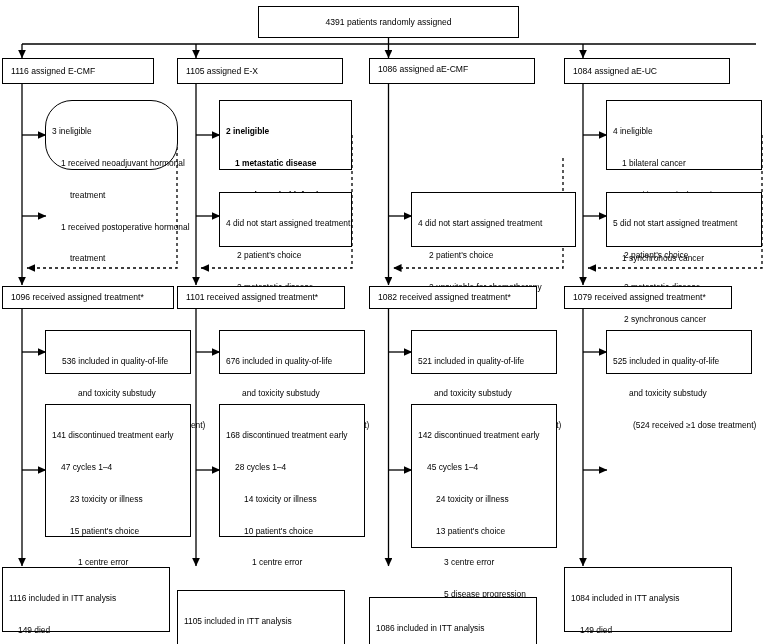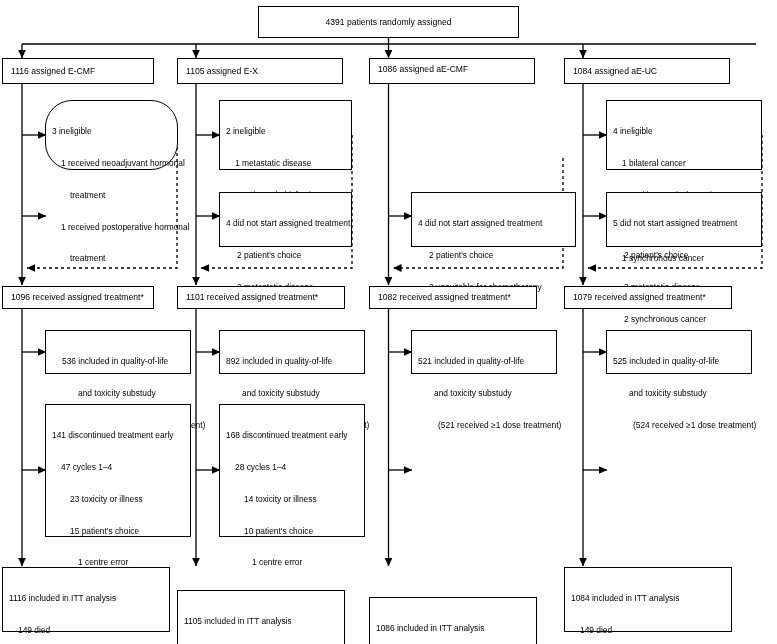--- a/index.html
+++ b/index.html
@@ -122,21 +122,21 @@
   <div class="box" style="left:45px; top:100px; width:133px; height:70px;border-radius:27px;">
     <span class="ln">3 ineligible</span>
     <span class="ln ind1">1 received neoadjuvant hormonal</span>
     <span class="ln ind2">treatment</span>
     <span class="ln ind1">1 received postoperative hormonal</span>
     <span class="ln ind2">treatment</span>
     <span class="ln ind1">1 bilateral cancer</span>
   </div>
 
 
-  <div class="box top-node" style="left:2px; top:286px; width:152px; height:23px; display:flex; align-items:center;">
+  <div class="box top-node" style="left:2px; top:286px; width:172px; height:23px; display:flex; align-items:center;">
     <span class="ln">1096 received assigned treatment*</span>
   </div>
 
   <div class="box" style="left:45px; top:330px; width:146px; height:44px;padding-left:16px;">
     <span class="ln">536 included in quality-of-life</span>
     <span class="ln ind-c">and toxicity substudy</span>
     <span class="ln ind-b">(532 received ≥1 dose treatment)</span>
   </div>
 
   <div class="box" style="left:45px; top:404px; width:146px; height:133px;">
@@ -158,38 +158,38 @@
     <span class="ln ind1">149 died</span>
     
     
     
   </div>
 
   <div class="box top-node" style="left:177px; top:58px; width:166px; height:26px; display:flex; align-items:center;">
     <span class="ln">1105 assigned E-X</span>
   </div>
 
-  <div class="box" style="left:219px; top:100px; width:133px; height:70px;">
+  <div class="box" style="left:219px; top:100px; width:133px; height:70px;font-weight:bold;">
     <span class="ln">2 ineligible</span>
     <span class="ln ind1">1 metastatic disease</span>
     <span class="ln ind1">1 serious viral infection</span>
   </div>
 
   <div class="box" style="left:219px; top:192px; width:133px; height:55px;">
     <span class="ln">4 did not start assigned treatment</span>
     <span class="ln ind-a">2 patient's choice</span>
     <span class="ln ind-a">2 metastatic disease</span>
   </div>
 
   <div class="box top-node" style="left:177px; top:286px; width:168px; height:23px; display:flex; align-items:center;">
     <span class="ln">1101 received assigned treatment*</span>
   </div>
 
   <div class="box" style="left:219px; top:330px; width:146px; height:44px;">
-    <span class="ln">892 included in quality-of-life</span>
+    <span class="ln">676 included in quality-of-life</span>
     <span class="ln ind-c">and toxicity substudy</span>
     <span class="ln ind-b">(538 received ≥1 dose treatment)</span>
   </div>
 
   <div class="box" style="left:219px; top:404px; width:146px; height:133px;">
     <span class="ln">168 discontinued treatment early</span>
     <span class="ln ind1">28 cycles 1–4</span>
     <span class="ln ind2">14 toxicity or illness</span>
     <span class="ln ind2">10 patient's choice</span>
     <span class="ln ind3">1 centre error</span>
@@ -223,20 +223,35 @@
   <div class="box top-node" style="left:369px; top:286px; width:168px; height:23px; display:flex; align-items:center;">
     <span class="ln">1082 received assigned treatment*</span>
   </div>
 
   <div class="box" style="left:411px; top:330px; width:146px; height:44px;">
     <span class="ln">521 included in quality-of-life</span>
     <span class="ln ind-c">and toxicity substudy</span>
     <span class="ln ind-b">(521 received ≥1 dose treatment)</span>
   </div>
 
+  <div class="box" style="left:411px; top:404px; width:146px; height:144px;">
+    <span class="ln">142 discontinued treatment early</span>
+    <span class="ln ind1">45 cycles 1–4</span>
+    <span class="ln ind2">24 toxicity or illness</span>
+    <span class="ln ind2">13 patient's choice</span>
+    <span class="ln ind3">3 centre error</span>
+    <span class="ln ind3">5 disease progression</span>
+    <span class="ln ind1">97 cycles ≥5</span>
+    
+    
+    
+    
+    
+    
+  </div>
 
   <div class="box" style="left:369px; top:597px; width:168px; height:65px;">
     <span class="ln">1086 included in ITT analysis</span>
     <span class="ln ind1">152 died</span>
     
     
     
   </div>
 
   <div class="box top-node" style="left:564px; top:58px; width:166px; height:26px; display:flex; align-items:center;">

